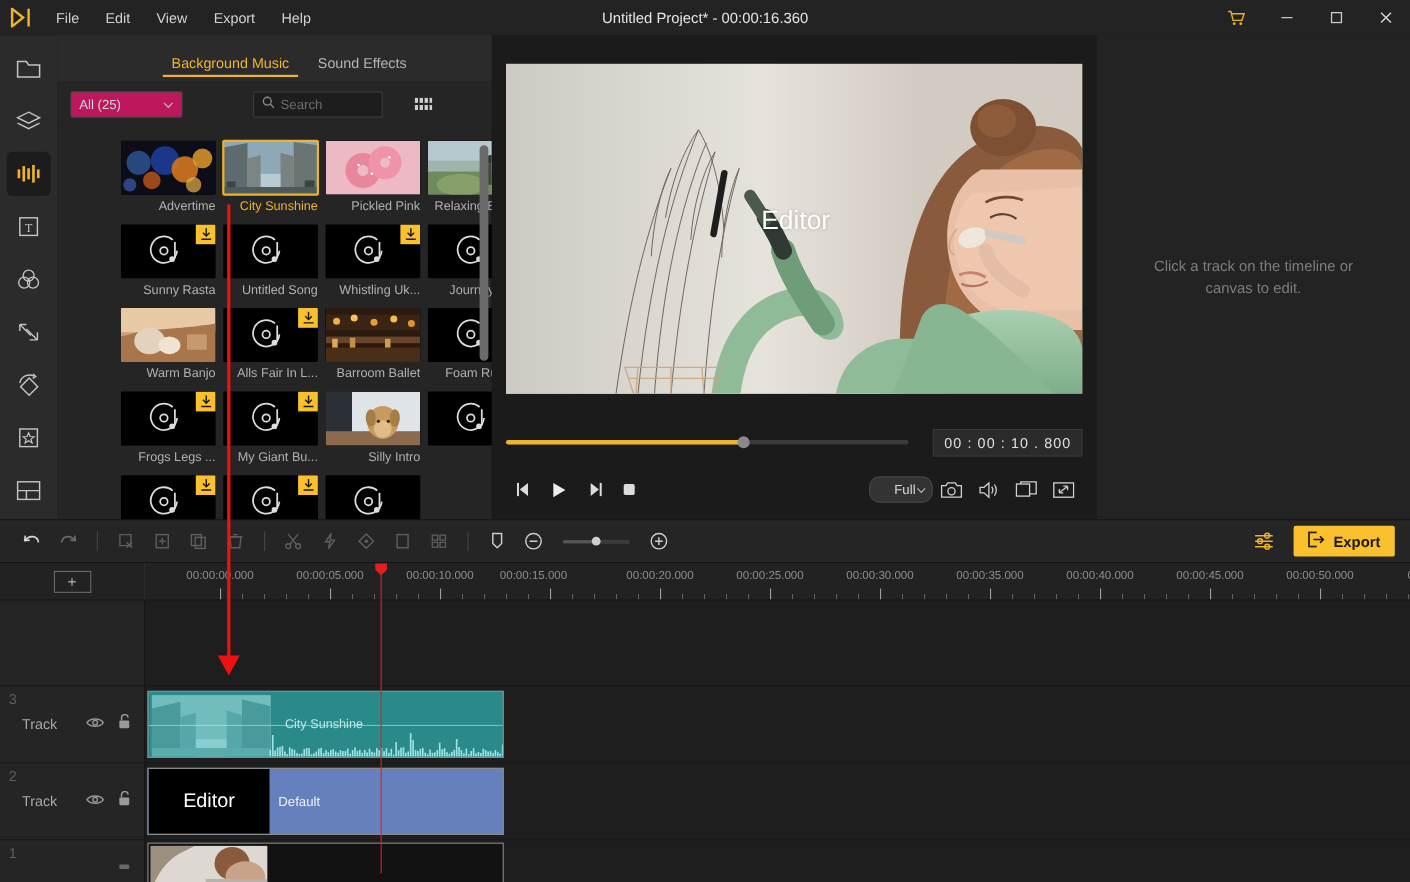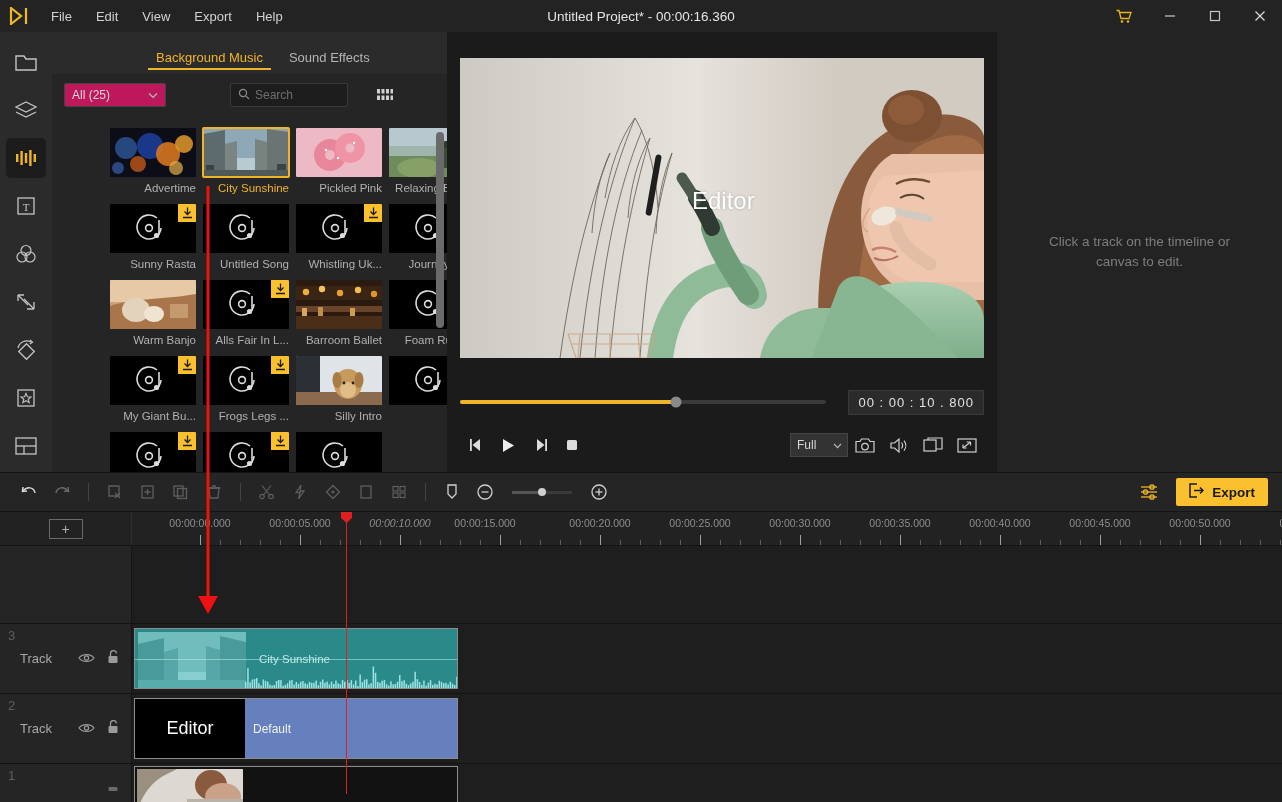--- a/index.html
+++ b/index.html
@@ -96,22 +96,22 @@
   #seekfill { position: absolute; left: 0; top: 0; bottom: 0; width: 59%;
               background: #f0b429; border-radius: 2px; }
   #seekknob { position: absolute; left: 59%; top: 50%; width: 11px; height: 11px;
               background: #8a8a8a; border-radius: 50%; transform: translate(-50%,-50%); }
   #tcbox { background: #2b2b2b; border: 1px solid #3a3a3a; padding: 4px 9px;
            font-size: 13px; color: #e0e0e0; letter-spacing: 1px;
            font-family: "Liberation Sans", sans-serif; }
   #ctrlrow { width: 524px; height: 42px; display: flex; align-items: center; }
   .pbtn { width: 32px; height: 30px; display: flex; align-items: center; justify-content: center; }
   #qualsel { margin-left: auto; width: 58px; height: 24px; background: #333;
-             border: 1px solid #454545; border-radius: 0; font-size: 12px; color: #d8d8d8;
-             display: flex; align-items: center; padding: 0 6px; position: relative; }
+             border: 1px solid #454545; border-radius: 10px; font-size: 12px; color: #d8d8d8;
+             display: flex; align-items: center; padding: 0 22px; position: relative; }
   #qualsel .chev { position: absolute; right: 5px; }
   .ibtn { width: 34px; height: 30px; display: flex; align-items: center; justify-content: center; }
 
   
   #props { width: 286px; background: #232323; display: flex;
            align-items: center; justify-content: center; padding: 0 30px;
            border-left: 1px solid #1a1a1a; }
   #props p { font-size: 13.5px; color: #7d7d7d; text-align: center; line-height: 1.45; }
 
   
@@ -525,41 +525,41 @@
                 </svg>
               </div>
               <div class="dlbadge">
                 <svg width="11" height="12" viewBox="0 0 11 12">
                   <path d="M5.5 0.5 V7" stroke="#1a1a1a" stroke-width="1.3"></path>
                   <path d="M2.5 4.5 L5.5 7.5 L8.5 4.5" fill="none" stroke="#1a1a1a" stroke-width="1.3"></path>
                   <path d="M1 10.5 H10" stroke="#1a1a1a" stroke-width="1.3"></path>
                 </svg>
               </div>
             </div>
-            <div class="mlabel">My Giant Bu...</div>
+            <div class="mlabel">Frogs Legs ...</div>
           </div>
           <div class="mitem">
             <div class="thumb">
               <div class="disc">
                 <svg width="44" height="34" viewBox="0 0 44 34">
                   <path d="M26 6 A12 12 0 1 0 30 16" fill="none" stroke="#dcdcdc" stroke-width="1.6"></path>
                   <circle cx="18" cy="16" r="3.4" fill="none" stroke="#dcdcdc" stroke-width="1.6"></circle>
                   <circle cx="25.5" cy="23.5" r="2.6" fill="#dcdcdc"></circle>
                   <path d="M28 23 L28 8" stroke="#dcdcdc" stroke-width="1.6"></path>
                 </svg>
               </div>
               <div class="dlbadge">
                 <svg width="11" height="12" viewBox="0 0 11 12">
                   <path d="M5.5 0.5 V7" stroke="#1a1a1a" stroke-width="1.3"></path>
                   <path d="M2.5 4.5 L5.5 7.5 L8.5 4.5" fill="none" stroke="#1a1a1a" stroke-width="1.3"></path>
                   <path d="M1 10.5 H10" stroke="#1a1a1a" stroke-width="1.3"></path>
                 </svg>
               </div>
             </div>
-            <div class="mlabel">Frogs Legs ...</div>
+            <div class="mlabel">My Giant Bu...</div>
           </div>
           <div class="mitem">
             <div class="thumb"><svg width="86" height="49" viewBox="0 0 86 49">
                 <rect width="86" height="49" fill="#dfe4e8"></rect>
                 <rect x="0" y="0" width="24" height="40" fill="#2b3036"></rect>
                 <rect y="36" width="86" height="13" fill="#8b6a4e"></rect>
                 <ellipse cx="52" cy="28" rx="14" ry="15" fill="#c79a5e"></ellipse>
                 <ellipse cx="52" cy="34" rx="8" ry="8" fill="#e0bc87"></ellipse>
                 <ellipse cx="41" cy="24" rx="4.5" ry="8" fill="#a87c45"></ellipse>
                 <ellipse cx="63" cy="24" rx="4.5" ry="8" fill="#a87c45"></ellipse>
@@ -927,21 +927,21 @@
         <div class="tkmin" style="left: 88px;"></div>
         <div class="tkmin" style="left: 108px;"></div>
         <div class="tkmin" style="left: 128px;"></div>
         <div class="tkmin" style="left: 148px;"></div>
         <div class="tklabel" style="left: 168px;">00:00:05.000</div>
         <div class="tkmaj" style="left: 168px;"></div>
         <div class="tkmin" style="left: 188px;"></div>
         <div class="tkmin" style="left: 208px;"></div>
         <div class="tkmin" style="left: 228px;"></div>
         <div class="tkmin" style="left: 248px;"></div>
-        <div class="tklabel" style="left: 268px; font-style: italic;">00:00:10.000</div>
+        <div class="tklabel" style="left: 268px;">00:00:10.000</div>
         <div class="tkmaj" style="left: 268px;"></div>
         <div class="tkmin" style="left: 288px;"></div>
         <div class="tkmin" style="left: 308px;"></div>
         <div class="tkmin" style="left: 328px;"></div>
         <div class="tkmin" style="left: 348px;"></div>
         <div class="tklabel" style="left: 353px;">00:00:15.000</div>
         <div class="tkmaj" style="left: 368px;"></div>
         <div class="tkmin" style="left: 388px;"></div>
         <div class="tkmin" style="left: 408px;"></div>
         <div class="tkmin" style="left: 428px;"></div>

